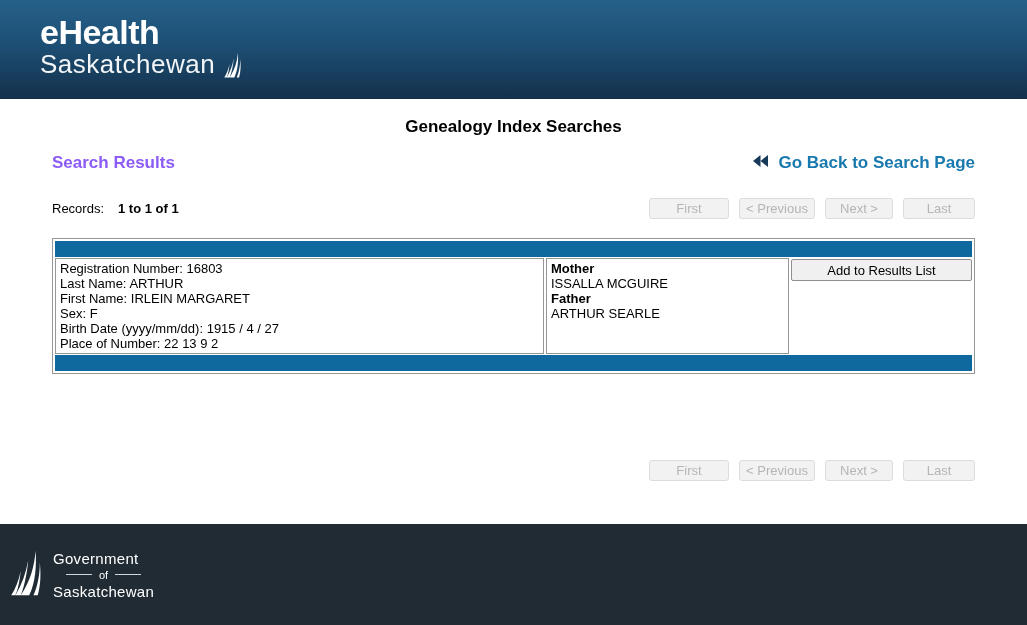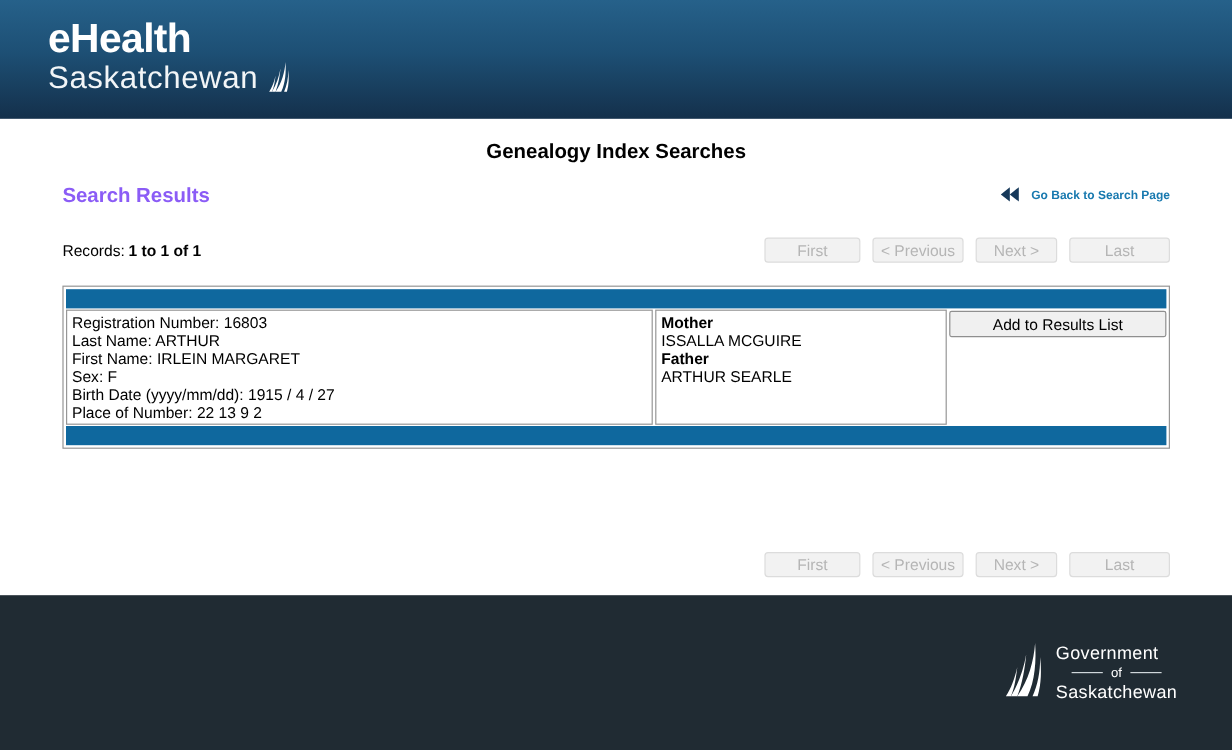--- a/index.html
+++ b/index.html
@@ -21,34 +21,34 @@
   .brand2-row { display:flex; align-items:flex-end; }
   .brand2 { color:#f2f5f7; font-weight:300; font-size:26px; line-height:28px; letter-spacing:0.5px; }
   .sheaf-sm { margin-left:6px; margin-bottom:-4px; }
 
   
   .main { padding:0 52px; }
   .page-title { text-align:center; font-size:17px; font-weight:bold; color:#000; margin-top:18px; }
 
   .sect-row { display:flex; justify-content:space-between; align-items:center; margin-top:16px; }
   .sect-title { font-size:17px; font-weight:bold; color:#8b5cf6; }
-  .back-link { display:flex; align-items:center; gap:9px; color:#1879af; font-size:10px; font-weight:bold; text-decoration:none; cursor:pointer; }
+  .back-link { display:flex; align-items:center; gap:9px; color:#1879af; font-size:17px; font-weight:bold; text-decoration:none; cursor:pointer; }
 
   .rec-row { display:flex; justify-content:space-between; align-items:center; margin-top:24px; height:22px; }
   .records-line { font-size:13px; color:#000; }
-  .records-line b { margin-left:3px; }
+  .records-line b { margin-left:14px; }
 
   .pag { display:flex; }
   .pgbtn {
     height:21px; font-size:13px; font-family:"Liberation Sans",sans-serif;
     margin-left:10px; border-radius:3px;
     background:#f2f2f2; border:1px solid #dcdcdc; color:#b5b5b5;
     text-align:center;
   }
-  .w-first { width:80px; } .w-prev { width:76px; } .w-next { width:68px; } .w-last { width:84px; }
+  .w-first { width:80px; } .w-prev { width:76px; } .w-next { width:68px; } .w-last { width:72px; }
 
   
   .rtable { margin-top:19px; border:1px solid #969696; background:#fff; padding:1px; }
   .rbar { height:16px; background:#0f689e; margin:1px; }
   .rcells { display:flex; gap:2px; margin:1px; }
   .rcell { border:1px solid #969696; background:#fff; min-height:94px; padding:2px 4px; font-size:13px; line-height:15px; color:#000; }
   .c-details { width:489px; }
   .c-parents { width:243px; }
   .c-action  { flex:1; border:none; padding:1px 0 0 0; }
   .flabel { font-weight:normal; }
@@ -58,24 +58,25 @@
     background:#f0f0f0; border:1px solid #8f8f8f; border-radius:2px;
     font-size:13px; color:#000; font-family:"Liberation Sans",sans-serif;
     cursor:pointer;
   }
 
   .pag-bottom { display:flex; justify-content:flex-end; margin-top:86px; }
   .version { font-style:italic; font-size:15px; color:#111; margin-top:22px; }
 
   
   .ftr {
-    position:absolute; bottom:0; left:0; width:100%; height:129px;
+    position:absolute; bottom:0; left:0; width:100%; height:101px;
     background:#202b33;
-    display:flex; align-items:center; justify-content:flex-end;
+    display:flex; align-items:center; 
     padding-right:46px;
+    padding-left:7px;
   }
   .gov-logo { display:flex; align-items:center; gap:10px; }
   .gov-text { color:#fff; }
   .gov-l1 { font-size:15px; letter-spacing:0.3px; }
   .gov-l2 { font-size:11px; display:flex; align-items:center; gap:7px; justify-content:center; margin:2px 0; }
   .gov-rule { display:inline-block; width:26px; height:1px; background:#cfd6da; }
   .gov-l3 { font-size:15px; letter-spacing:0.3px; }
 </style>
 </head>
 <body>

